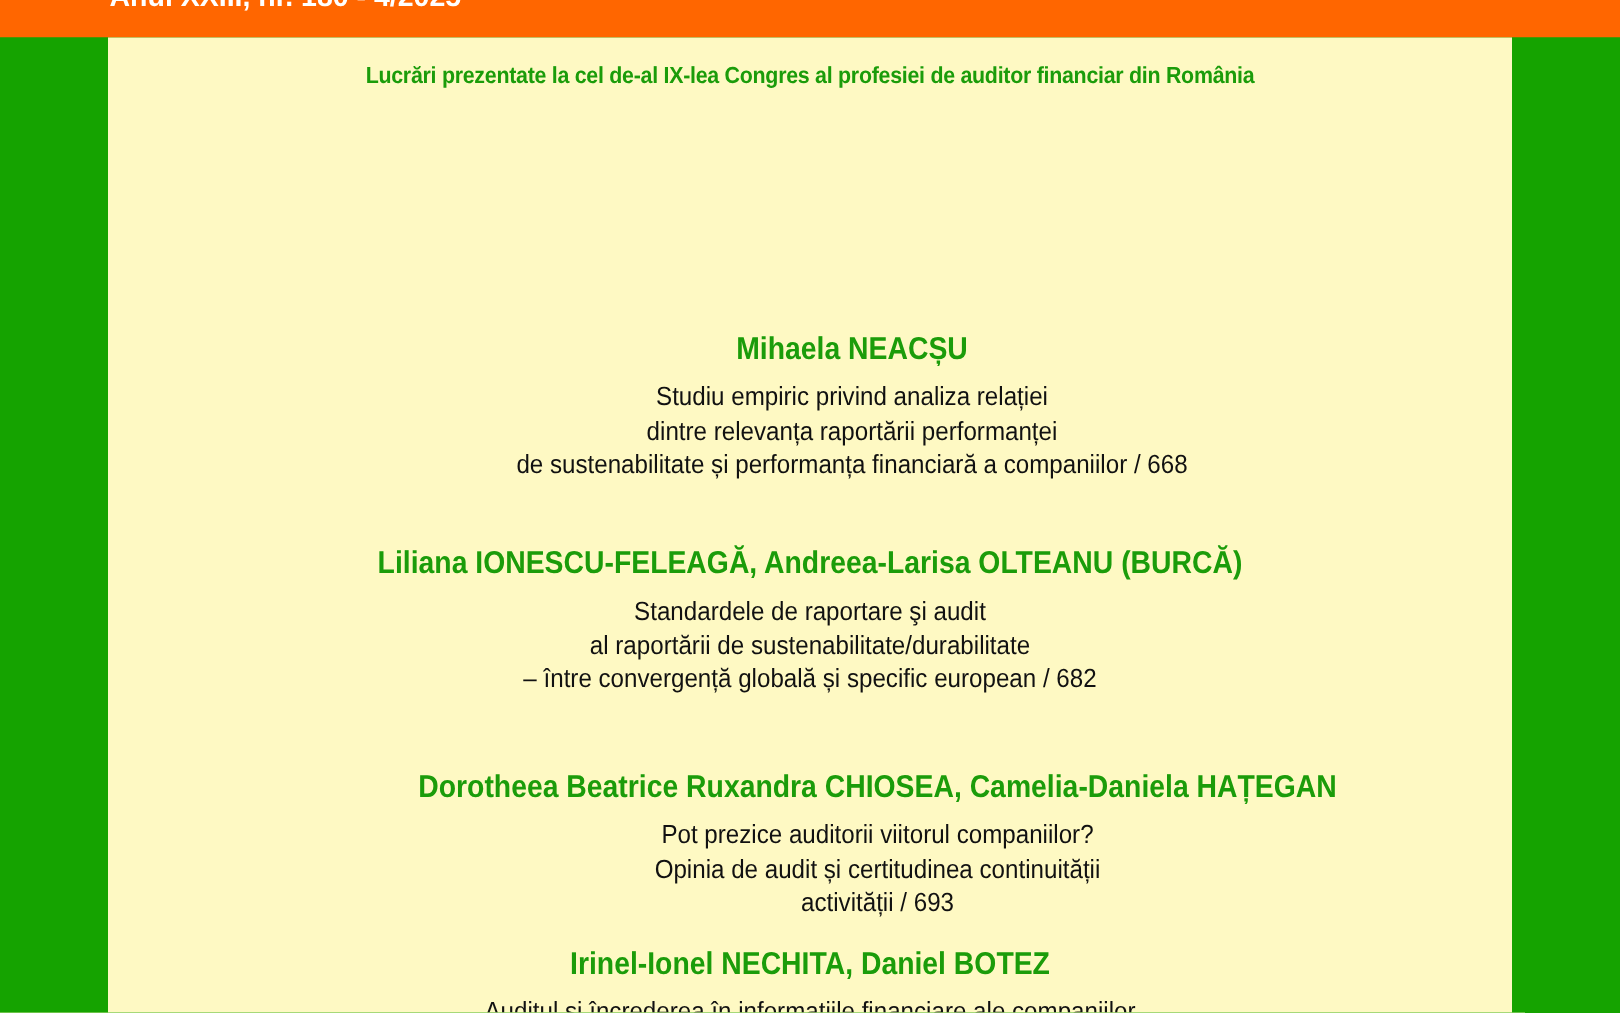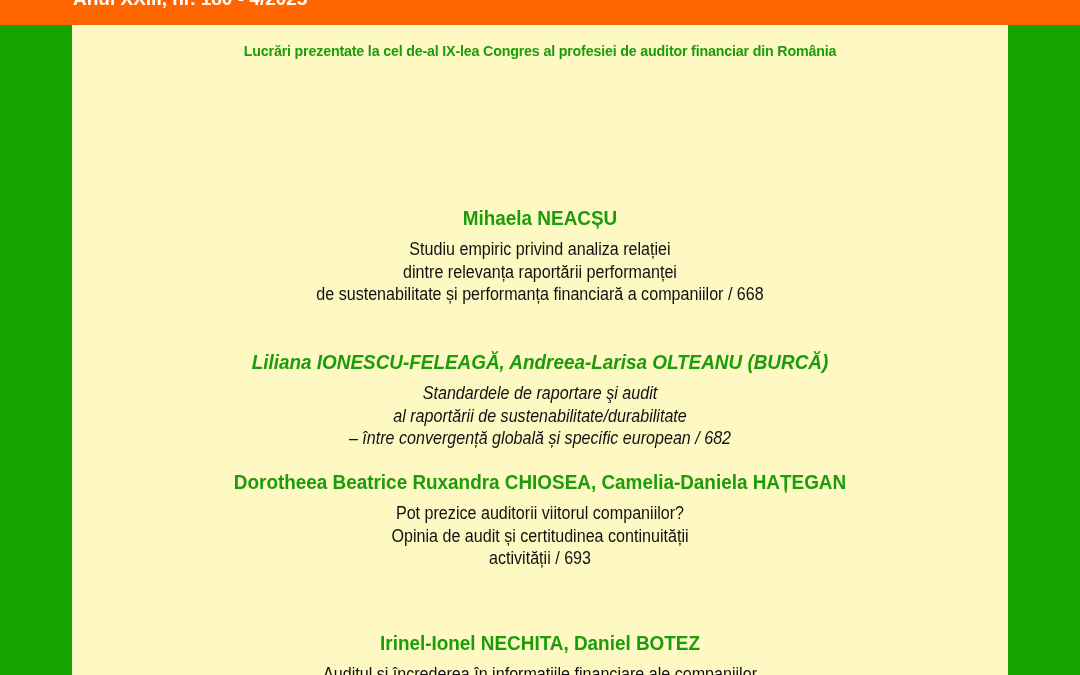--- a/index.html
+++ b/index.html
@@ -45,39 +45,39 @@
 <div class="topbar">
   <span class="issue">Anul XXIII, nr. 180 - 4/2025</span>
 </div>
 <div class="side-left"></div>
 <div class="side-right"></div>
 
 <div class="panel">
   <div class="congress">Lucrări prezentate la cel de-al IX-lea Congres al profesiei de auditor financiar din România</div>
 
 
-  <div class="entry" style="top:180px;">
+  <div class="entry" style="top:195px;padding-left:28px;">
     <div class="authors">Mihaela NEACȘU</div>
     <div class="title">
       <div>Studiu empiric privind analiza relației</div>
       <div>dintre relevanța raportării performanței</div>
       <div>de sustenabilitate și performanța financiară a companiilor / 668</div>
     </div>
   </div>
 
-  <div class="entry" style="top:324px;font-style:italic;">
+  <div class="entry" style="top:338px;">
     <div class="authors">Liliana IONESCU-FELEAGĂ,  Andreea-Larisa OLTEANU (BURCĂ)</div>
     <div class="title">
       <div>Standardele de raportare şi audit</div>
       <div>al raportării de sustenabilitate/durabilitate</div>
       <div>– între convergență globală și specific european / 682</div>
     </div>
   </div>
 
-  <div class="entry" style="top:444px;">
+  <div class="entry" style="top:487px;margin-left:45px;">
     <div class="authors">Dorotheea Beatrice Ruxandra CHIOSEA, Camelia-Daniela HAȚEGAN</div>
     <div class="title">
       <div>Pot prezice auditorii viitorul companiilor?</div>
       <div>Opinia de audit și certitudinea continuității</div>
       <div>activității / 693</div>
     </div>
   </div>
 
   <div class="entry" style="top:605px;">
     <div class="authors">Irinel-Ionel NECHITA, Daniel BOTEZ</div>

